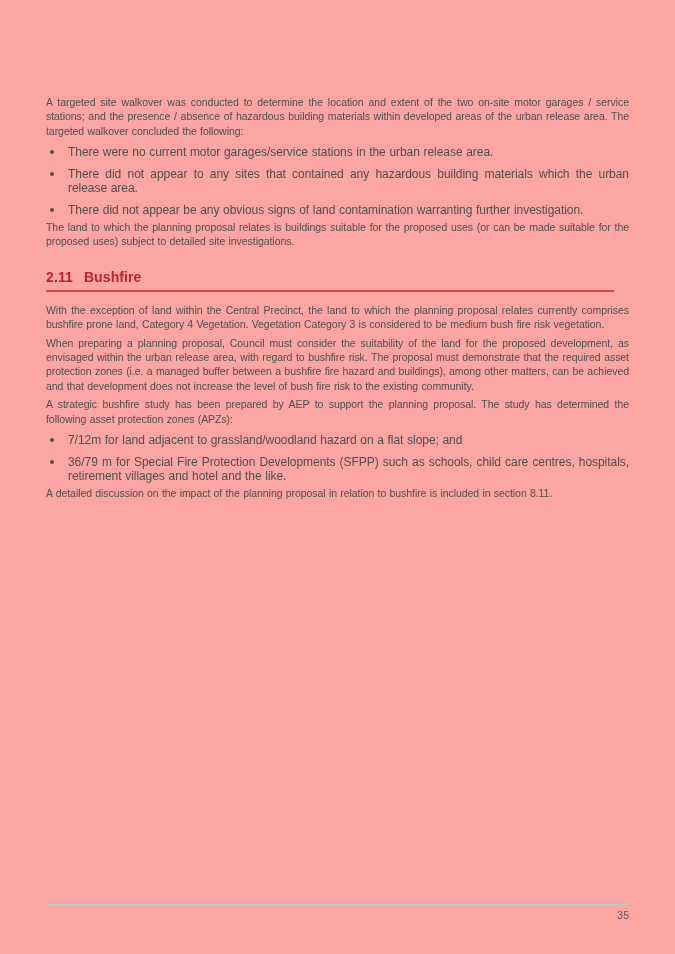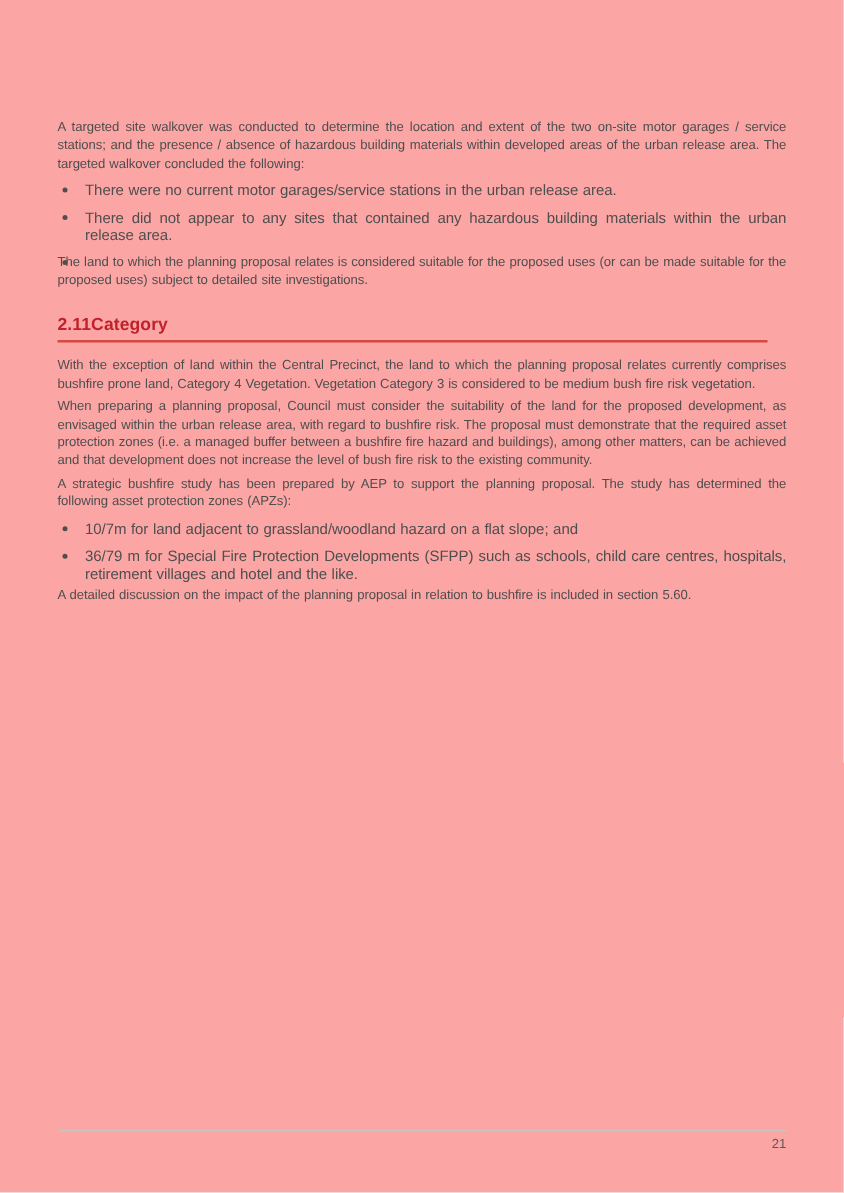--- a/index.html
+++ b/index.html
@@ -61,21 +61,21 @@
     margin-top: 20px;
     margin-bottom: 11px;
     width: 568px;
     padding-bottom: 5px;
     border-bottom: 2px solid var(--rule-red);
     color: var(--heading-red);
     font-size: 14px;
     font-weight: bold;
     letter-spacing: 0.1px;
   }
-  .section-heading .heading-number { }
+  .section-heading .heading-number { margin-right: 11px; }
   .footer {
     position: absolute;
     left: 47px;
     right: 46px;
     top: 904px;
     border-top: 1px solid var(--footer-rule);
   }
   .page-number {
     text-align: right;
     padding-top: 4px;
@@ -91,48 +91,49 @@
 
     <p class="para">A targeted site walkover was conducted to determine the location and extent of the two on-site motor garages / service stations; and the presence / absence of hazardous building materials within developed areas of the urban release area. The targeted walkover concluded the following:</p>
 
     <ul class="bullet-list">
       <li>
         <span class="bullet-dot"></span>
         <span>There were no current motor garages/service stations in the urban release area.</span>
       </li>
       <li>
         <span class="bullet-dot"></span>
-        <span>There did not appear to any sites that contained any hazardous building materials within the urban release area.</span>
+        <span>There did not appear to any sites that contained any hazardous building materials which the urban release area.</span>
       </li>
       <li>
         <span class="bullet-dot"></span>
+        <span>There did not appear be any obvious signs of land contamination warranting further investigation.</span>
       </li>
     </ul>
 
-    <p class="para">The land to which the planning proposal relates is considered suitable for the proposed uses (or can be made suitable for the proposed uses) subject to detailed site investigations.</p>
+    <p class="para">The land to which the planning proposal relates is buildings suitable for the proposed uses (or can be made suitable for the proposed uses) subject to detailed site investigations.</p>
 
     <h2 class="section-heading">
-      <span class="heading-number">2.11</span><span class="heading-label">Category</span>
+      <span class="heading-number">2.11</span><span class="heading-label">Bushfire</span>
     </h2>
 
     <p class="para">With the exception of land within the Central Precinct, the land to which the planning proposal relates currently comprises bushfire prone land, Category 4 Vegetation. Vegetation Category 3 is considered to be medium bush fire risk vegetation.</p>
     <p class="para">When preparing a planning proposal, Council must consider the suitability of the land for the proposed development, as envisaged within the urban release area, with regard to bushfire risk. The proposal must demonstrate that the required asset protection zones (i.e. a managed buffer between a bushfire fire hazard and buildings), among other matters, can be achieved and that development does not increase the level of bush fire risk to the existing community.</p>
     <p class="para">A strategic bushfire study has been prepared by AEP to support the planning proposal. The study has determined the following asset protection zones (APZs):</p>
 
     <ul class="bullet-list">
       <li>
         <span class="bullet-dot"></span>
-        <span>10/7m for land adjacent to grassland/woodland hazard on a flat slope; and</span>
+        <span>7/12m for land adjacent to grassland/woodland hazard on a flat slope; and</span>
       </li>
       <li>
         <span class="bullet-dot"></span>
         <span>36/79 m for Special Fire Protection Developments (SFPP) such as schools, child care centres, hospitals, retirement villages and hotel and the like.</span>
       </li>
     </ul>
 
-    <p class="para">A detailed discussion on the impact of the planning proposal in relation to bushfire is included in section 5.60.</p>
+    <p class="para">A detailed discussion on the impact of the planning proposal in relation to bushfire is included in section 8.11.</p>
 
   </div>
 
   <div class="footer">
-    <div class="page-number">21</div>
+    <div class="page-number">35</div>
   </div>
 </div>
 
 </body></html>

